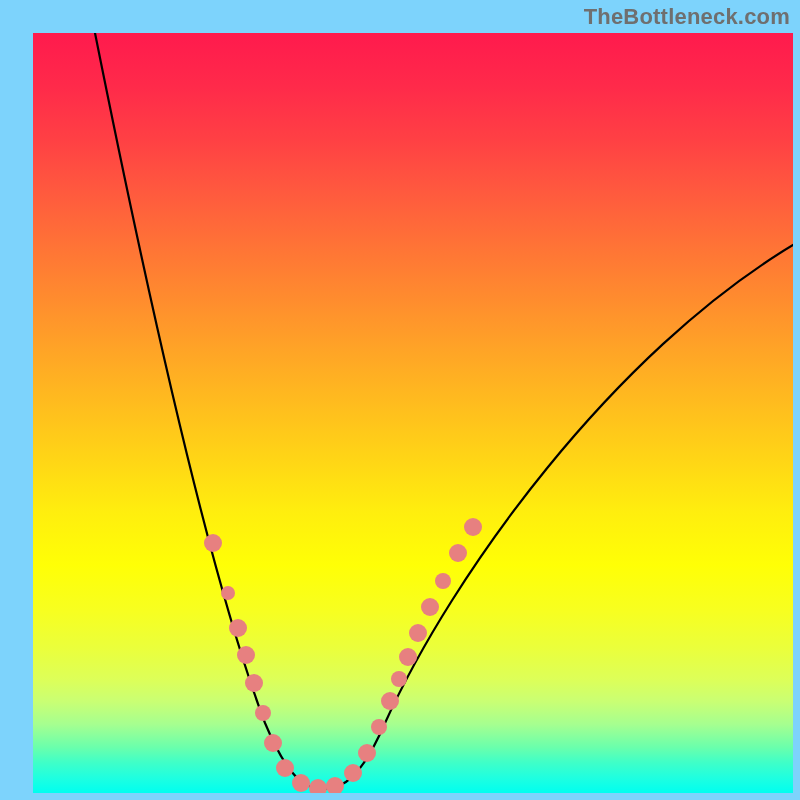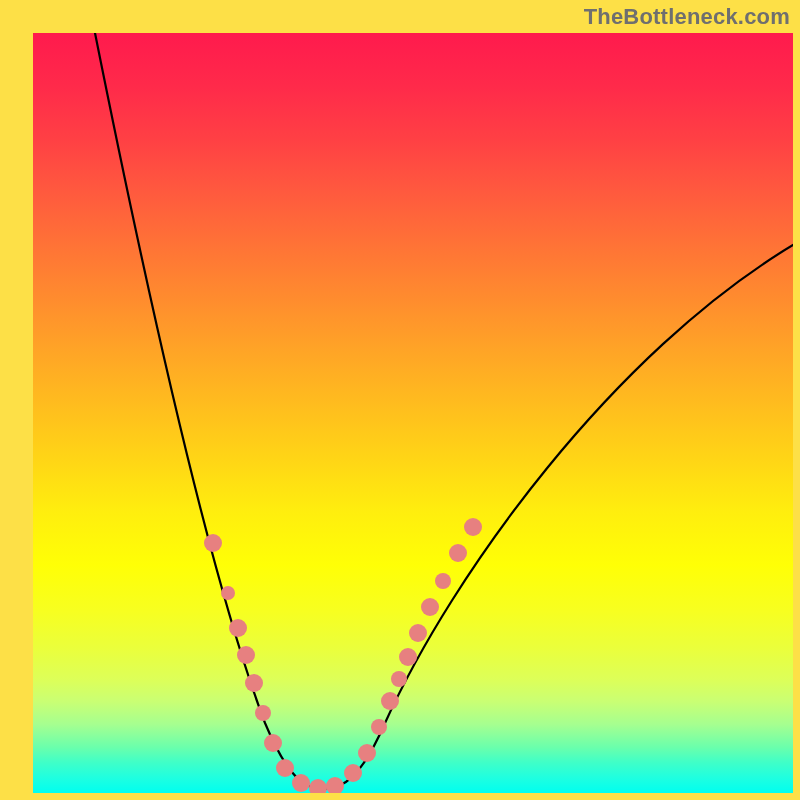--- a/index.html
+++ b/index.html
@@ -10,21 +10,21 @@
     overflow: hidden;
     background: #000;
     font-family: Arial, Helvetica, sans-serif;
   }
   .frame {
     position: absolute;
     left: 0;
     top: 0;
     width: 800px;
     height: 800px;
-    background: #fde047;
+    background: #7dd3fc;
   }
   .plot-area {
     position: absolute;
     left: 33px;
     top: 33px;
     width: 760px;
     height: 760px;
     overflow: hidden;
   }
   .gradient {

